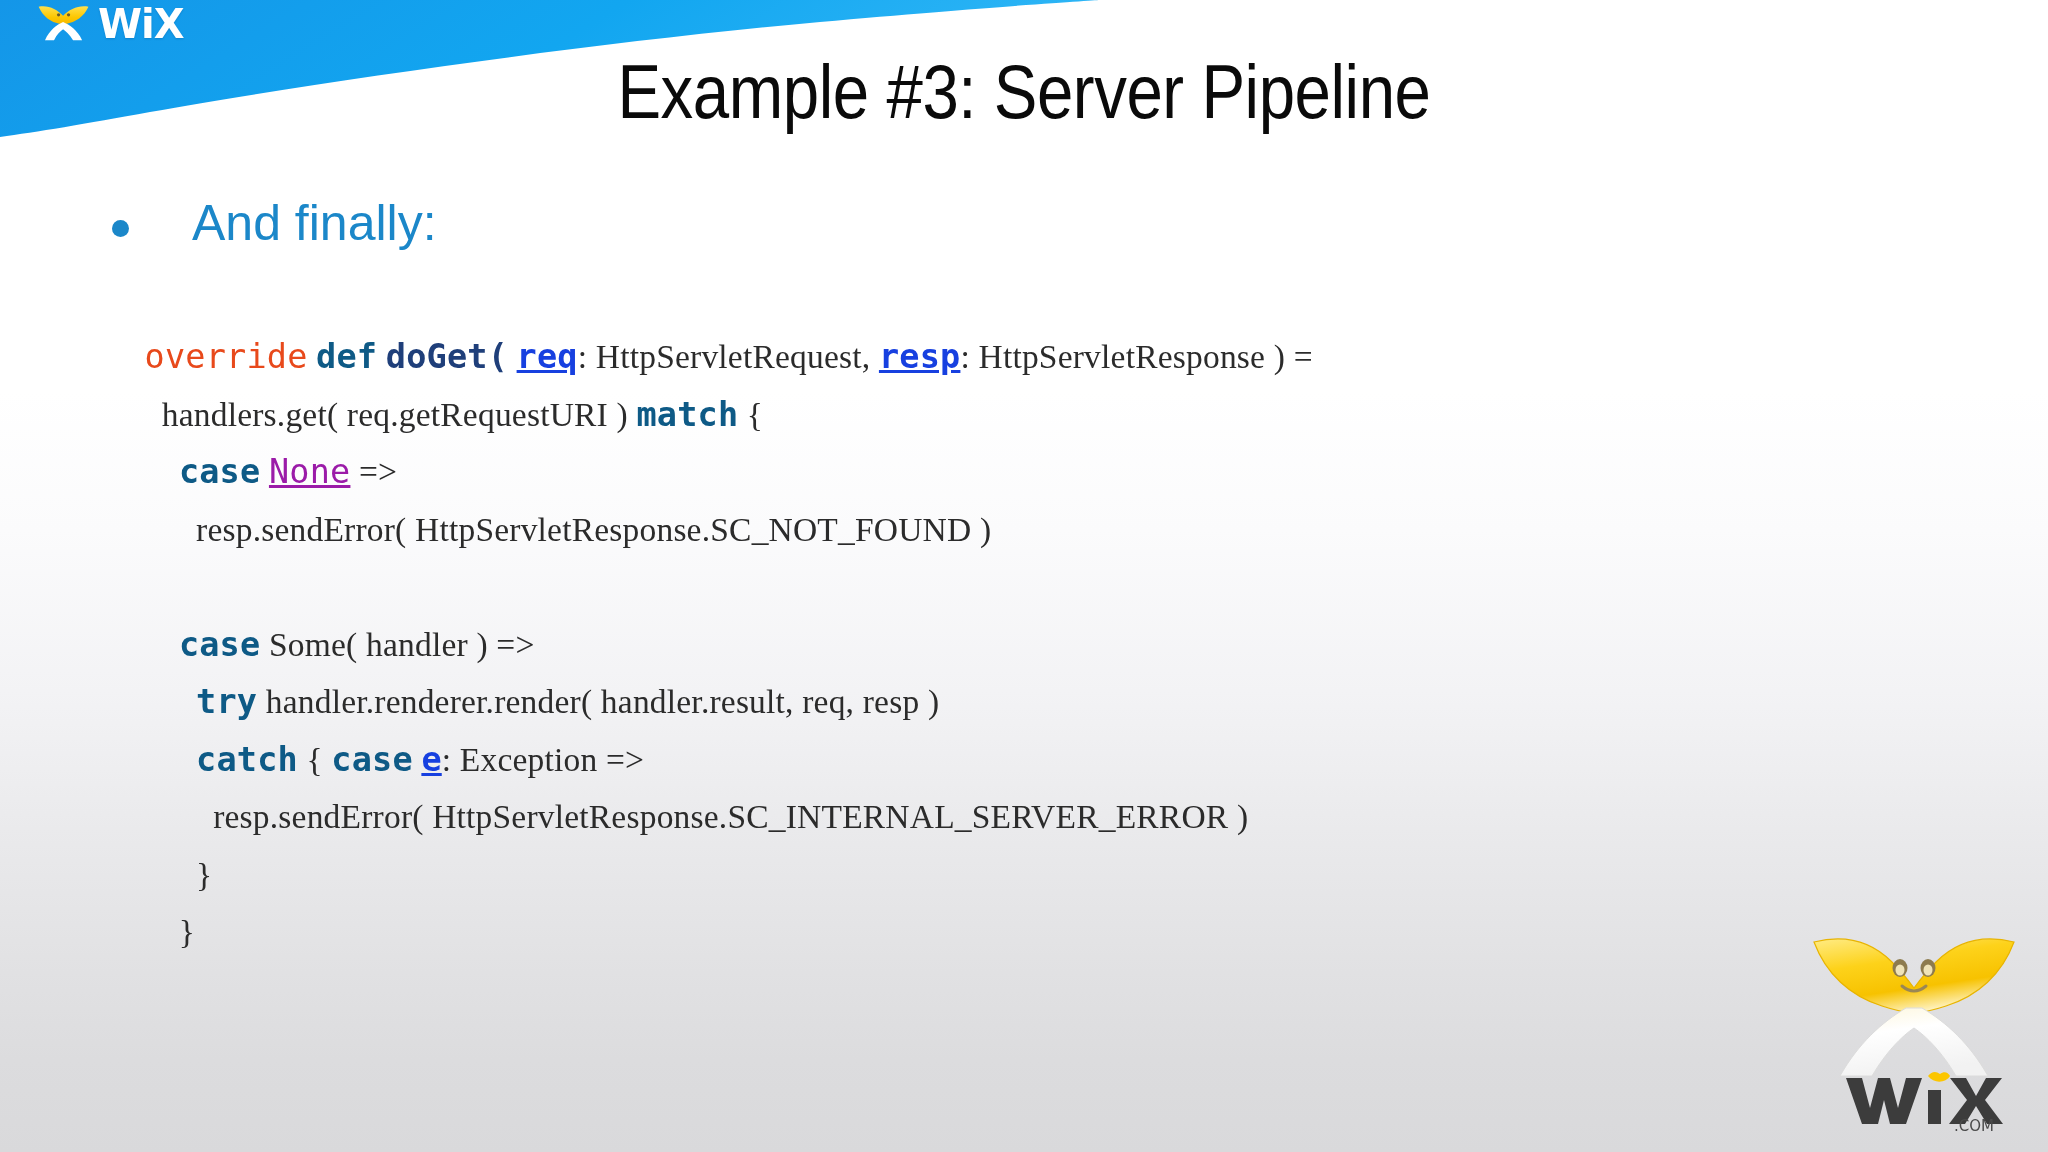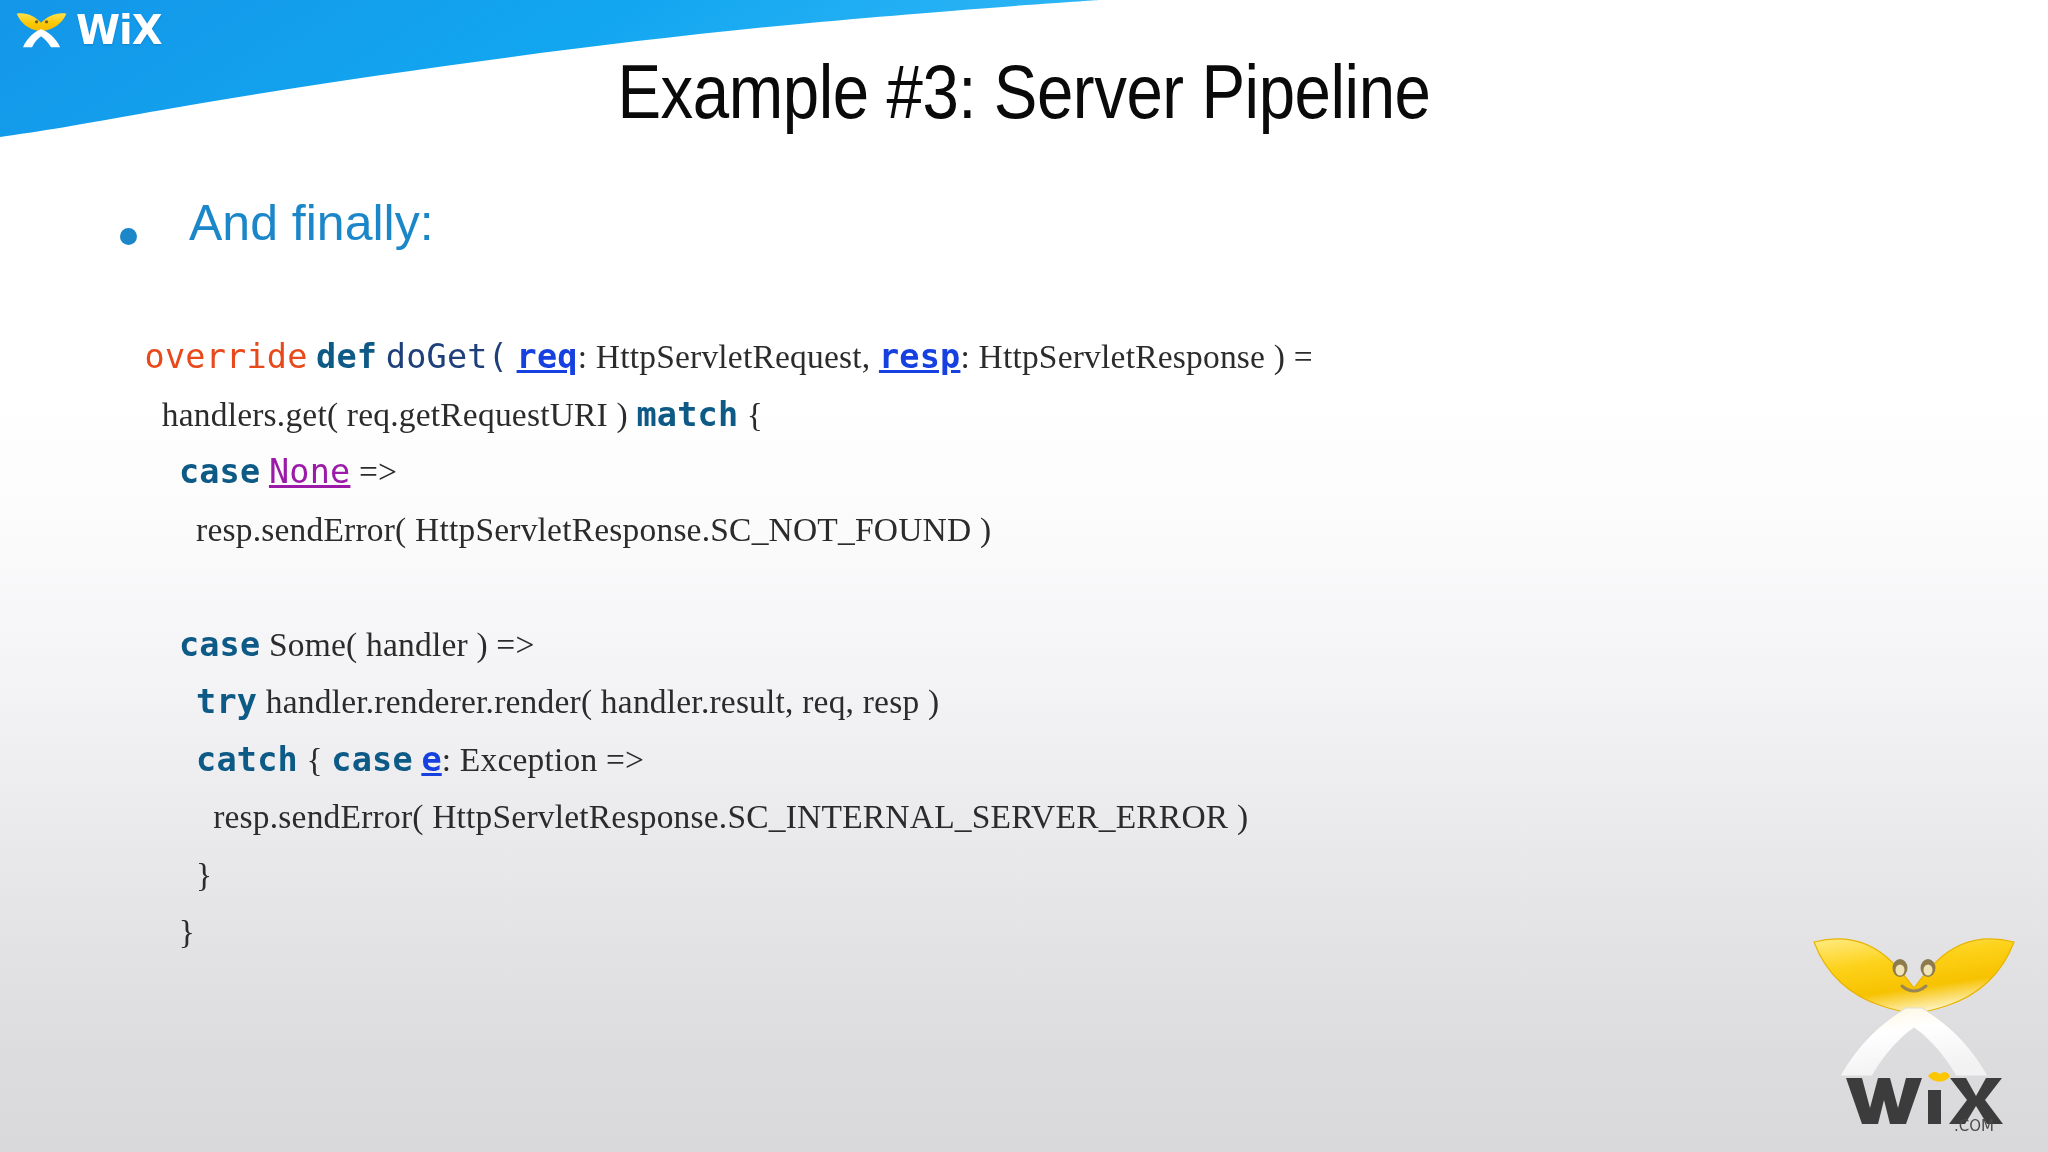--- a/index.html
+++ b/index.html
@@ -32,23 +32,22 @@
     left: 0;
     width: 1100px;
     height: 140px;
     pointer-events: none;
   }
   .banner-wrap svg { display: block; }
 
   .banner-logo {
     position: absolute;
     top: 4px;
-    left: 14px;
+    left: 36px;
     display: flex;
-    align-items: center;
     height: 52px;
     z-index: 3;
   }
   .banner-star {
     width: 56px;
     height: 38px;
     margin-right: 6px;
   }
   .banner-word {
     font-family: "DejaVu Sans", sans-serif;
@@ -74,23 +73,24 @@
     letter-spacing: -0.5px;
     transform: scaleX(0.86);
     transform-origin: center top;
     white-space: nowrap;
   }
 
   
   .bullet-row {
     position: absolute;
     top: 195px;
-    left: 120px;
+    left: 112px;
     display: flex;
-    align-items: center;
+    align-items: flex-start;
+    gap: 11px;
   }
   .bullet-dot {
     width: 17px;
     height: 17px;
     border-radius: 50%;
     background: #1b87c9;
     margin-top: 25px;
     margin-right: 52px;
     flex: none;
   }
@@ -112,21 +112,21 @@
     font-size: 33.5px;
     line-height: 57.5px;
     color: #2b2b2b;
     white-space: pre;
     letter-spacing: 0.2px;
   }
   .code .ln { display: block; height: 57.5px; }
 
   .k-override { color: #e8491b; }
   .k-kw       { color: #0e5a86; font-weight: 700; text-align: right; }
-  .k-fn       { color: #1f3f7a; }
+  .k-fn       { color: #1f3f7a; font-weight: bold; }
   .k-param    { color: #1740e0; font-weight: 700; text-decoration: underline; }
   .k-obj      { color: #9b1ba8; text-decoration: underline; }
   .k-plain    { color: #2b2b2b; font-family: Liberation Serif, serif; }
 
   
   .logo-br {
     position: absolute;
     right: 26px;
     bottom: 18px;
     width: 216px;

